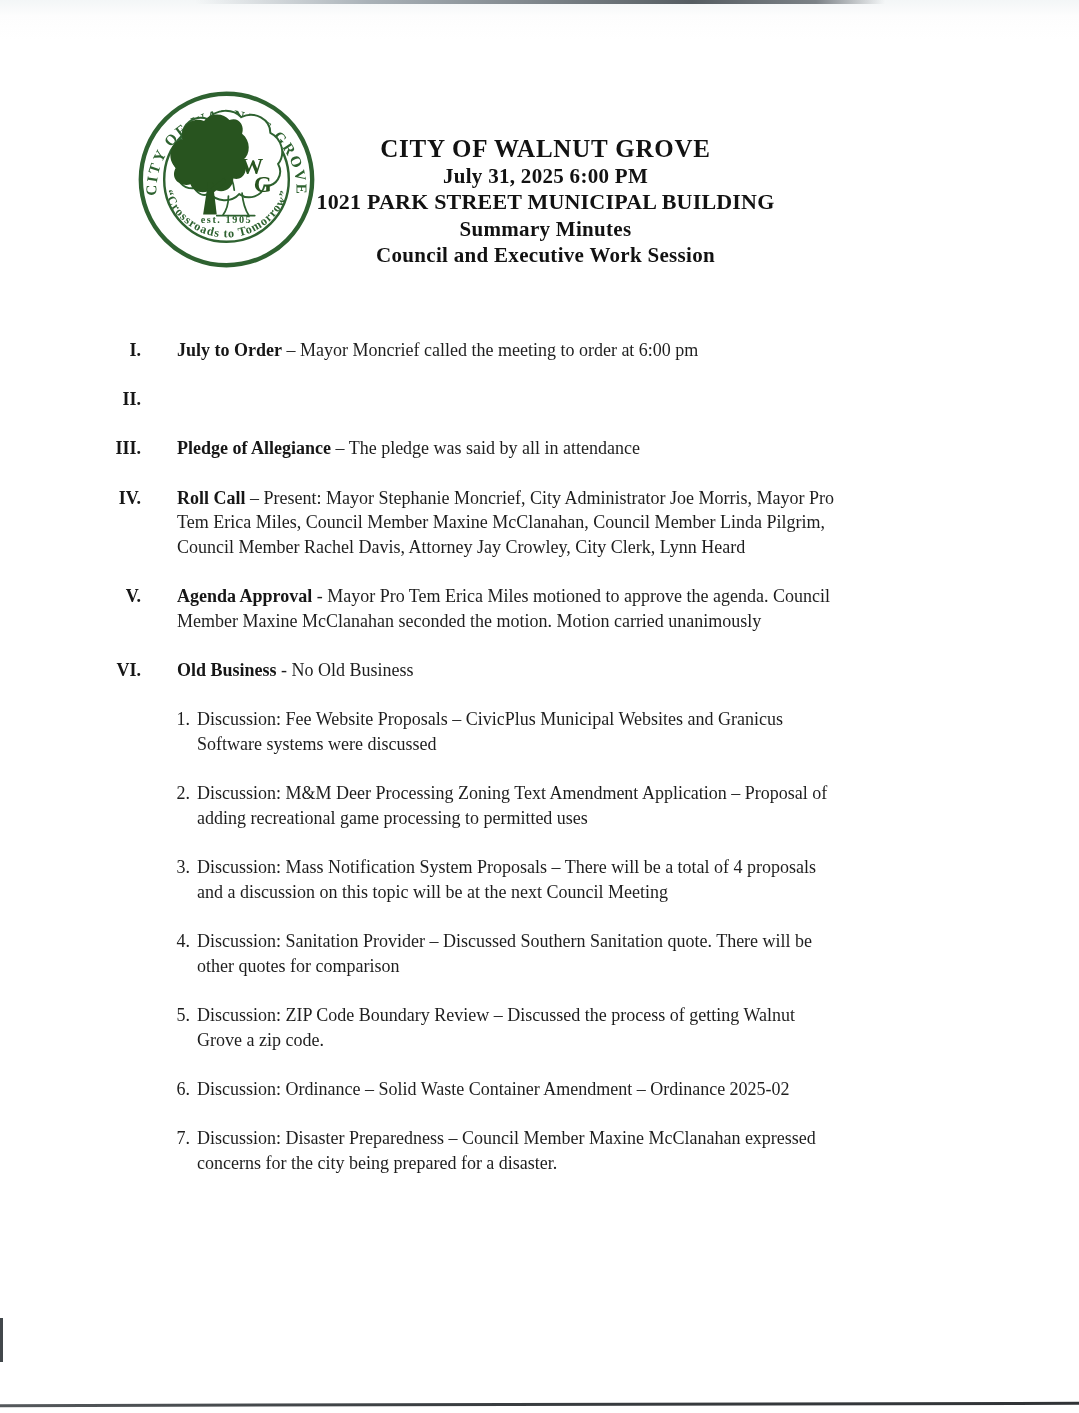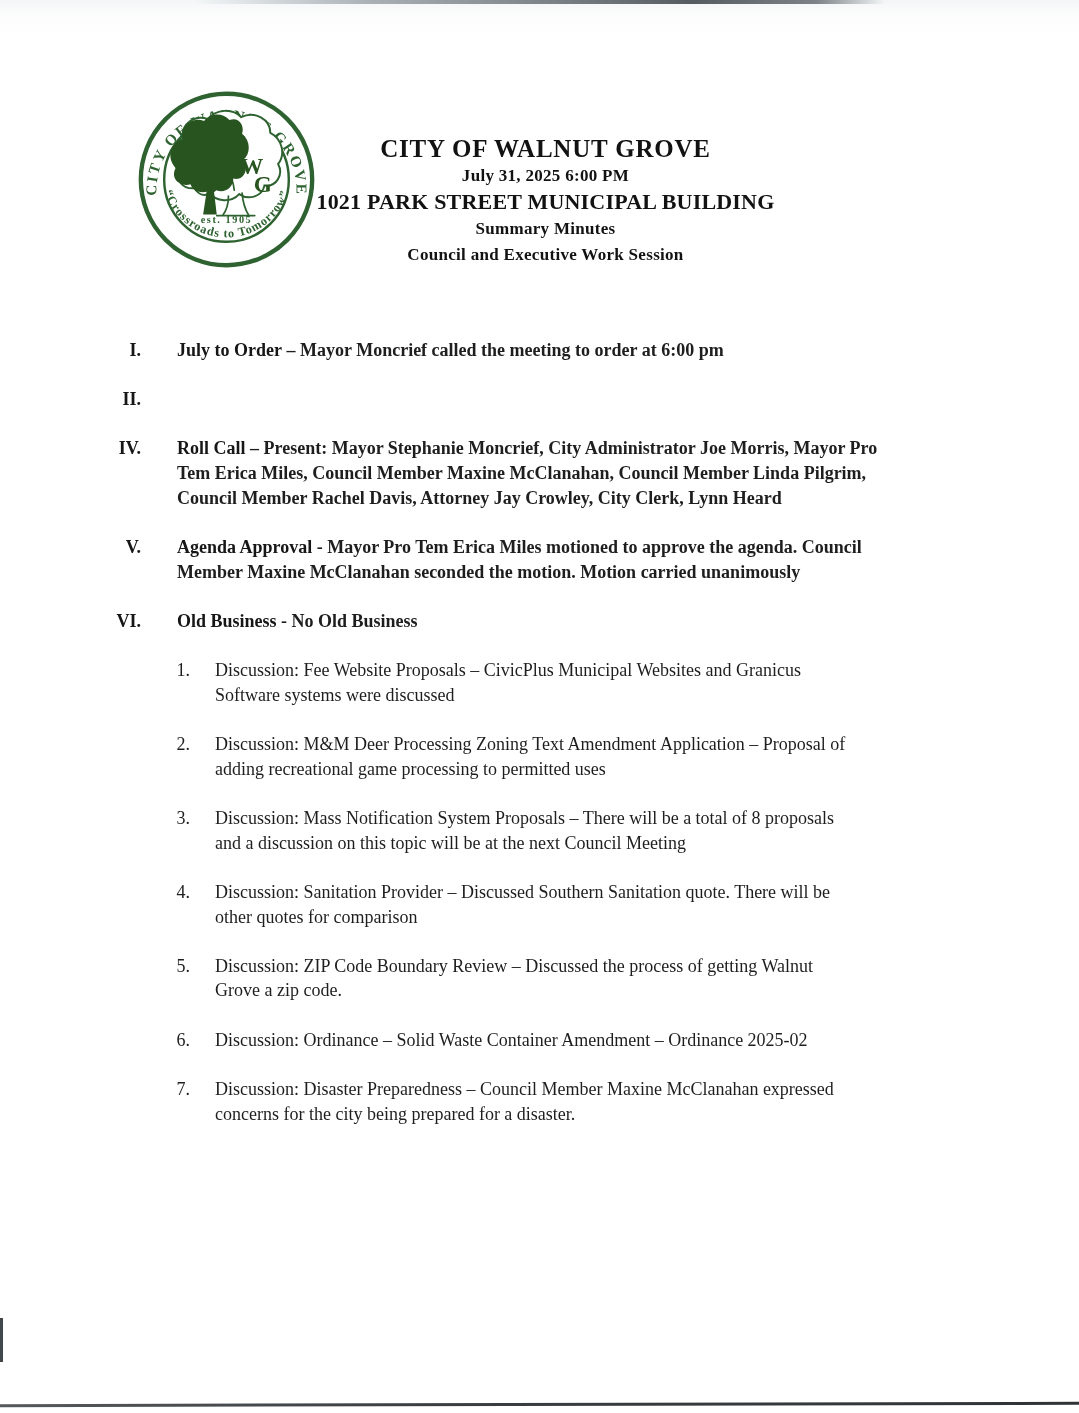--- a/index.html
+++ b/index.html
@@ -45,35 +45,35 @@
   .treeSolid{fill:var(--tree_green);}
   .estText{font-family:"Liberation Serif",serif;font-weight:bold;font-size:10.5px;letter-spacing:1.6px;fill:var(--seal_green);}
   .monoText{font-family:"Liberation Serif",serif;font-weight:bold;font-size:24px;fill:var(--tree_green);}
   
   .header{
     position:absolute;left:268px;top:136px;width:555px;
     text-align:center;font-weight:bold;line-height:26.5px;
     color:#121212;
   }
   .h-title{font-size:25px;letter-spacing:0.8px;}
-  .h-line{font-size:17px;letter-spacing:0.3px;}
+  .h-line{font-size:21px;letter-spacing:0.3px;}
   .h-addr{font-size:22px;letter-spacing:0.2px;}
   
   .content{
     position:absolute;left:0;top:338px;width:1020px;
     font-size:18px;line-height:24.7px;
   }
   .row{display:flex;align-items:flex-start;margin-bottom:24.5px;}
   .num{flex:0 0 141px;text-align:right;font-weight:bold;color:#161616;}
   .rbody{padding-left:36px;width:810px;}
   .hd{font-weight:bold;color:#161616;}
-  .rest{white-space:pre-line;font-weight:bold;}
+  .rest{white-space:pre-line;}
   .row2{display:flex;align-items:flex-start;margin-bottom:24.5px;}
   .num2{flex:0 0 190px;text-align:right;}
-  .rbody2{padding-left:7px;width:790px;white-space:pre-line;margin-left:18px;}
+  .rbody2{padding-left:7px;width:790px;white-space:pre-line;}
 </style>
 </head>
 <body>
 
 <div class="page">
 
   <div class="art-top"></div>
 
   <svg class="seal" width="185" height="185" viewBox="0 0 190 190" xmlns="http://www.w3.org/2000/svg">
     <defs>
@@ -137,20 +137,27 @@
       <span class="rbody">
         <span class="hd">July to Order</span>
         <span class="rest">– Mayor Moncrief called the meeting to order at 6:00 pm</span>
       </span>
     </div>
 
     <div class="row">
       <span class="num">II.</span>
     </div>
 
+    <div class="row">
+      <span class="num">III.</span>
+      <span class="rbody">
+        <span class="hd">Pledge of Allegiance</span>
+        <span class="rest">– The pledge was said by all in attendance</span>
+      </span>
+    </div>
 
     <div class="row">
       <span class="num">IV.</span>
       <span class="rbody">
         <span class="hd">Roll Call</span>
         <span class="rest">– Present: Mayor Stephanie Moncrief, City Administrator Joe Morris, Mayor Pro
 Tem Erica Miles, Council Member Maxine McClanahan, Council Member Linda Pilgrim,
 Council Member Rachel Davis, Attorney Jay Crowley, City Clerk, Lynn Heard</span>
       </span>
     </div>
@@ -180,21 +187,21 @@
     </div>
 
     <div class="row2">
       <span class="num2">2.</span>
       <span class="rbody2">Discussion: M&amp;M Deer Processing Zoning Text Amendment Application – Proposal of
 adding recreational game processing to permitted uses</span>
     </div>
 
     <div class="row2">
       <span class="num2">3.</span>
-      <span class="rbody2">Discussion: Mass Notification System Proposals – There will be a total of 8 proposals
+      <span class="rbody2">Discussion: Mass Notification System Proposals – There will be a total of 4 proposals
 and a discussion on this topic will be at the next Council Meeting</span>
     </div>
 
     <div class="row2">
       <span class="num2">4.</span>
       <span class="rbody2">Discussion: Sanitation Provider – Discussed Southern Sanitation quote. There will be
 other quotes for comparison</span>
     </div>
 
     <div class="row2">

